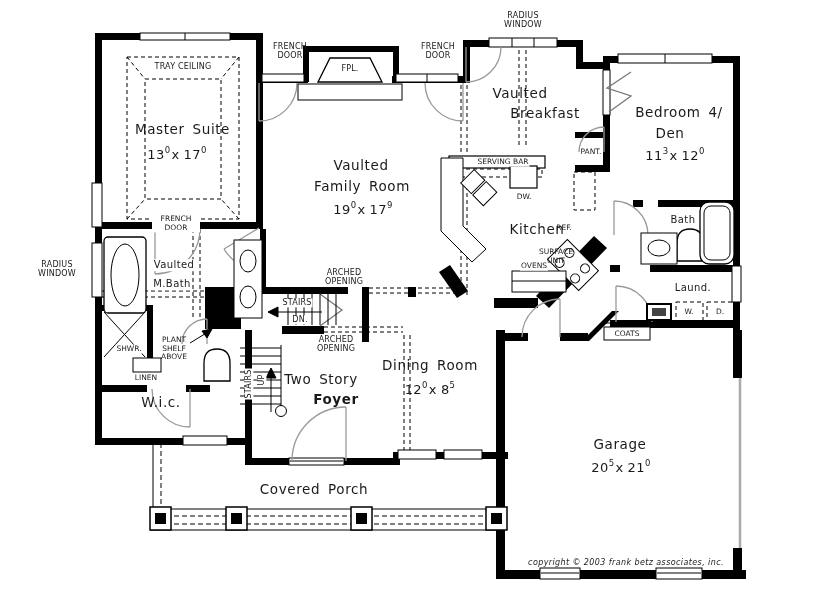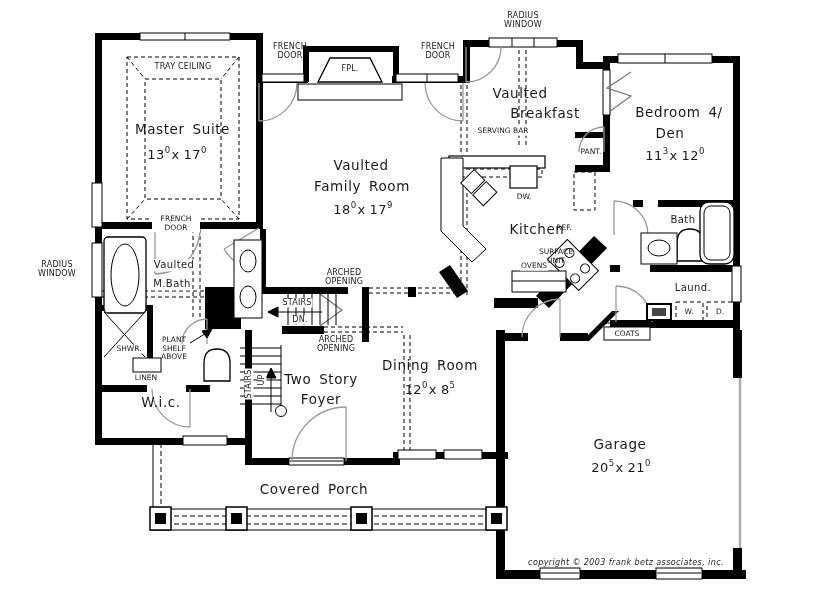--- a/index.html
+++ b/index.html
@@ -282,21 +282,21 @@
 
 <div>
 
   <div class="lb sm wrap" style="left:523px;top:20px;width:58px;">RADIUS WINDOW</div>
   <div class="lb sm wrap" style="left:290px;top:51px;width:48px;">FRENCH DOOR</div>
   <div class="lb sm wrap" style="left:438px;top:51px;width:48px;">FRENCH DOOR</div>
   <div class="lb sm" style="left:350px;top:69px;">FPL.</div>
   <div class="lb sm wrap" style="left:57px;top:269px;width:56px;">RADIUS WINDOW</div>
   <div class="lb xs wrap bgw" style="left:176px;top:224px;width:46px;">FRENCH DOOR</div>
   <div class="lb sm bgw" style="left:183px;top:67px;">TRAY CEILING</div>
-  <div class="lb xs bgw" style="left:503px;top:131px;">SERVING BAR</div>
+  <div class="lb xs bgw" style="left:503px;top:162px;">SERVING BAR</div>
   <div class="lb xs" style="left:591px;top:152px;">PANT.</div>
   <div class="lb xs bgw" style="left:564px;top:180px;margin-top:48px;">REF.</div>
   <div class="lb xs bgw" style="left:524px;top:197px;">DW.</div>
   <div class="lb xs wrap" style="left:556px;top:257px;width:54px;">SURFACE UNIT</div>
   <div class="lb xs bgw" style="left:518px;top:266px;margin-left:16px;">OVENS</div>
   <div class="lb xs" style="left:627px;top:334px;">COATS</div>
   <div class="lb xs" style="left:689px;top:312px;">W.</div>
   <div class="lb xs" style="left:720px;top:312px;">D.</div>
   <div class="lb sm wrap" style="left:344px;top:277px;width:60px;">ARCHED OPENING</div>
   <div class="lb sm wrap" style="left:336px;top:344px;width:60px;">ARCHED OPENING</div>
@@ -307,40 +307,40 @@
   <div class="lb xs wrap" style="left:174px;top:339px;width:42px;margin-top:10px;">PLANT SHELF ABOVE</div>
   <div class="lb xs" style="left:146px;top:378px;">LINEN</div>
   <div class="lb xs bgw" style="left:129px;top:349px;">SHWR.</div>
   <div class="lb cpy" style="left:626px;top:563px;font-style:italic;">copyright © 2003 frank betz associates, inc.</div>
 
   <div class="lb rm" style="left:177px;top:130px;padding-left:11px;">Master Suite</div>
   <div class="lb dim" style="left:177px;top:155px;"><span>13</span><sup>0</sup><span class="xsep">x</span><span>17</span><sup>0</sup></div>
 
   <div class="lb rm" style="left:361px;top:166px;">Vaulted</div>
   <div class="lb rm" style="left:362px;top:187px;">Family Room</div>
-  <div class="lb dim" style="left:363px;top:210px;"><span>18</span><sup>0</sup><span class="xsep">x</span><span>17</span><sup>9</sup></div>
+  <div class="lb dim" style="left:363px;top:210px;"><span>19</span><sup>0</sup><span class="xsep">x</span><span>17</span><sup>9</sup></div>
 
   <div class="lb rm" style="left:520px;top:94px;">Vaulted</div>
   <div class="lb rm" style="left:521px;top:114px;margin-left:24px;">Breakfast</div>
 
   <div class="lb rm" style="left:679px;top:113px;">Bedroom 4/</div>
   <div class="lb rm" style="left:670px;top:134px;">Den</div>
   <div class="lb dim" style="left:675px;top:156px;"><span>11</span><sup>3</sup><span class="xsep">x</span><span>12</span><sup>0</sup></div>
 
   <div class="lb rm" style="left:537px;top:230px;">Kitchen</div>
   <div class="lb rm2" style="left:683px;top:220px;">Bath</div>
   <div class="lb rm2" style="left:693px;top:288px;">Laund.</div>
 
   <div class="lb rm2 bgw" style="left:174px;top:265px;">Vaulted</div>
   <div class="lb rm2 bgw" style="left:172px;top:284px;">M.Bath</div>
 
   <div class="lb rm" style="left:161px;top:403px;">W.i.c.</div>
 
   <div class="lb rm" style="left:321px;top:380px;">Two Story</div>
-  <div class="lb rm" style="left:321px;top:400px;">Foyer</div>
+  <div class="lb rm" style="left:336px;top:400px;font-weight:bold;">Foyer</div>
 
   <div class="lb rm" style="left:430px;top:366px;">Dining Room</div>
   <div class="lb dim" style="left:430px;top:390px;"><span>12</span><sup>0</sup><span class="xsep">x</span><span>8</span><sup>5</sup></div>
 
   <div class="lb rm" style="left:620px;top:445px;">Garage</div>
   <div class="lb dim" style="left:621px;top:468px;"><span>20</span><sup>5</sup><span class="xsep">x</span><span>21</span><sup>0</sup></div>
 
   <div class="lb rm" style="left:314px;top:490px;">Covered Porch</div>
 </div>
 

